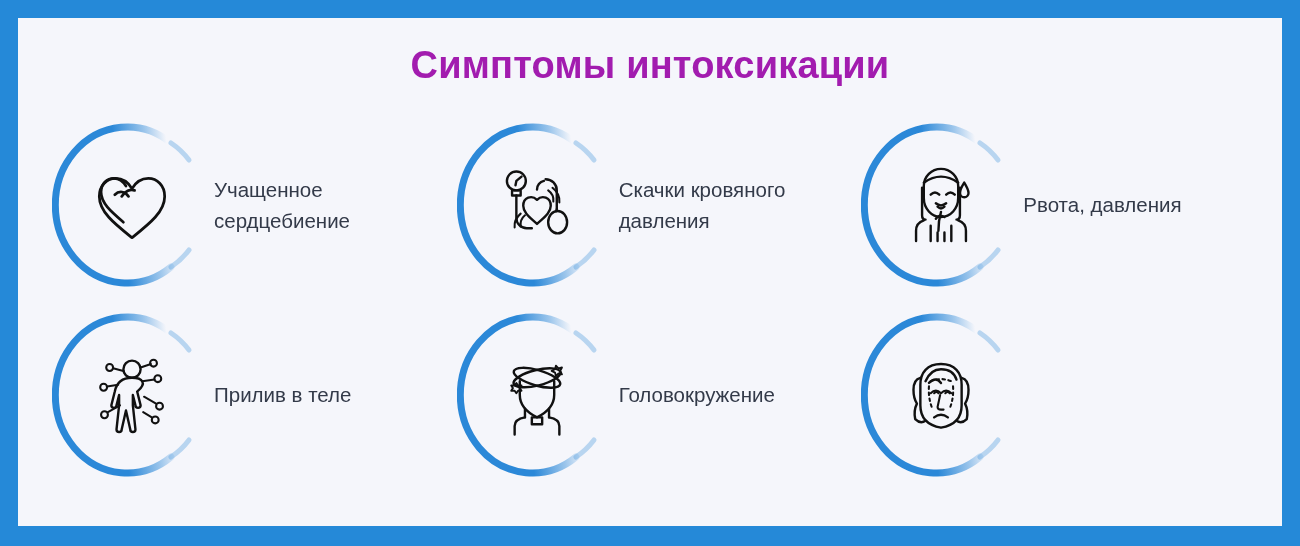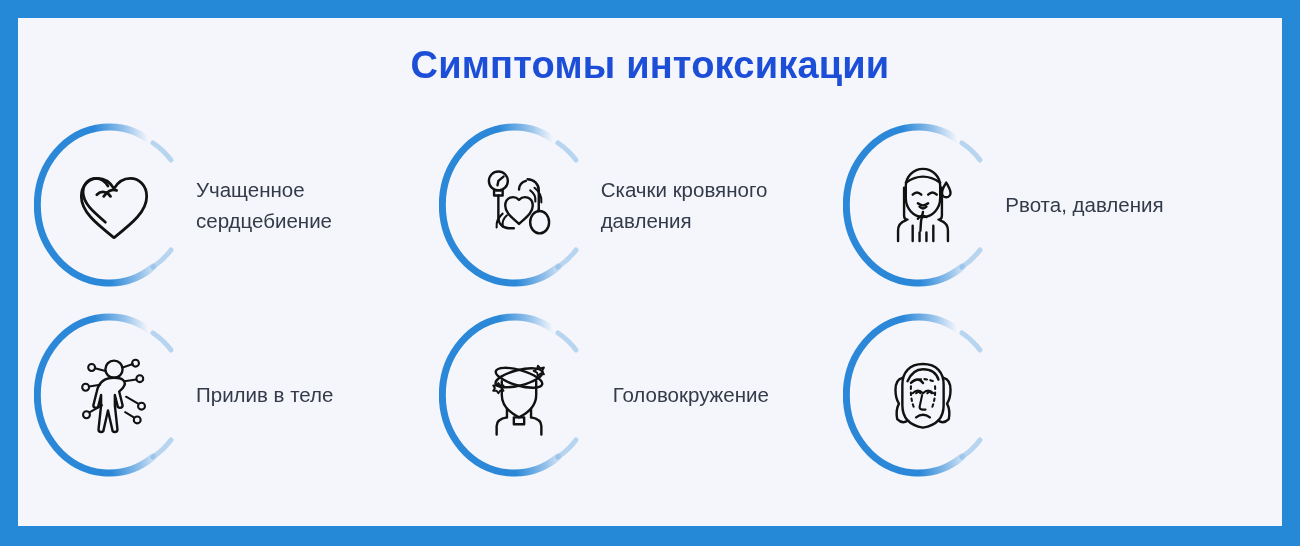--- a/index.html
+++ b/index.html
@@ -27,28 +27,28 @@
     padding: 0;
   }
   .title {
     position: absolute;
     top: 26px;
     left: 0;
     width: 100%;
     text-align: center;
     font-size: 38px;
     font-weight: bold;
-    color: #1d4ed8;
+    color: #a21caf;
     letter-spacing: 0.2px;
     white-space: nowrap;
   }
   .grid {
     position: absolute;
     top: 96px;
-    left: 16px;
+    left: 34px;
     width: 1214px;
     display: grid;
     grid-template-columns: repeat(3, 1fr);
     grid-template-rows: repeat(2, 182px);
     row-gap: 8px;
   }
   .item {
     display: flex;
     align-items: center;
     gap: 2px;
@@ -85,21 +85,21 @@
     line-height: 1.52;
     color: #333a49;
     max-width: 250px;
     white-space: pre-line;
   }
   .item-bp .label,
   .item-hr .label { max-width: 230px; }
   .item-flush .label { max-width: 270px; white-space: nowrap; }
   .item-nausea .label { white-space: nowrap; }
   .item-ache .label { white-space: nowrap; }
-  .item-dizzy .label { white-space: nowrap; margin-left: 12px; }
+  .item-dizzy .label { white-space: nowrap; }
 </style>
 </head>
 <body>
 
 <div class="page">
   <div class="panel">
 
     <div class="title">Симптомы интоксикации</div>
 
     <div class="grid">

